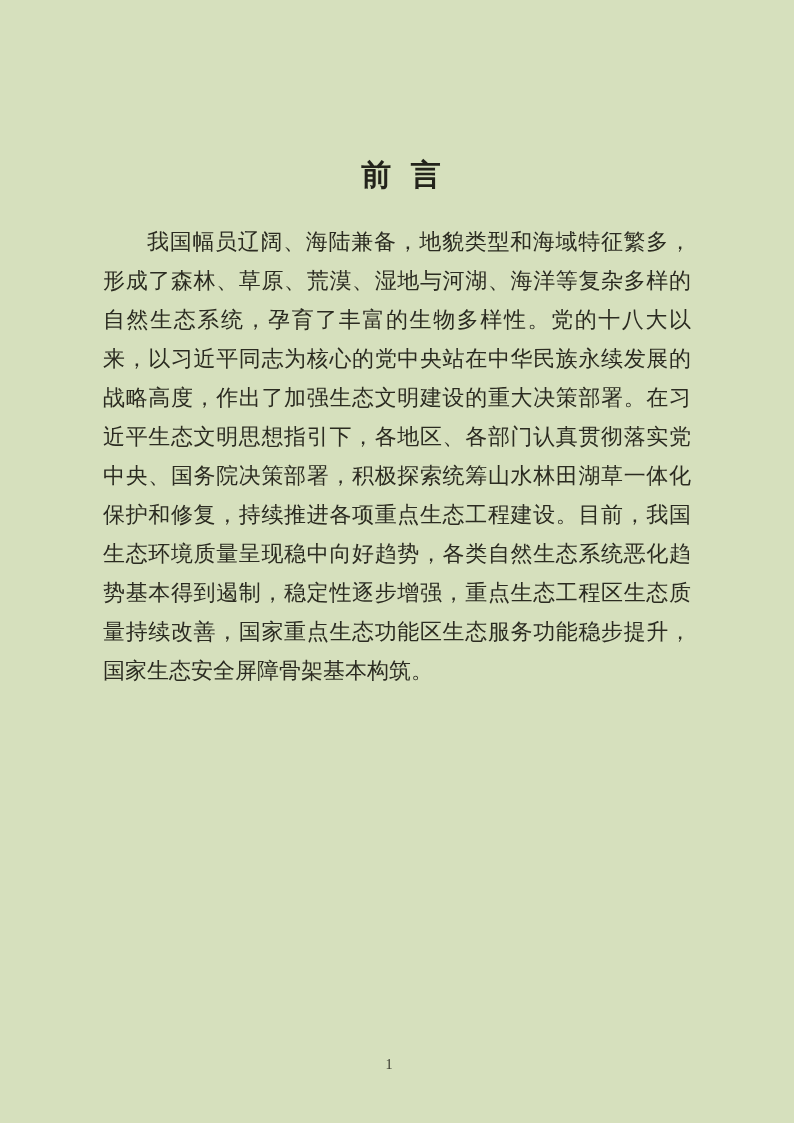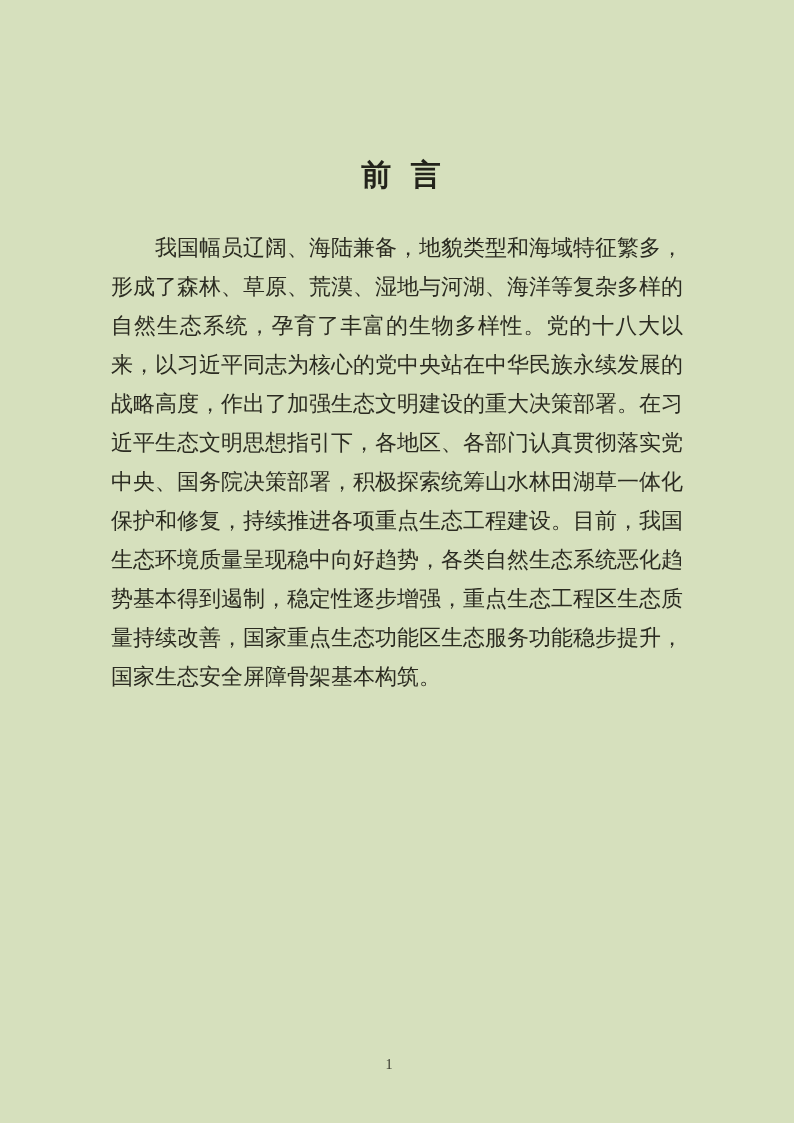--- a/index.html
+++ b/index.html
@@ -35,24 +35,23 @@
     position: absolute;
     top: 222px;
     left: 103px;
     width: 588px;
     font-size: 22px;
     line-height: 39px;
     text-align: justify;
     text-justify: inter-ideograph;
   }
   .body p {
-    margin: 8px;
+    margin: 0;
     padding: 0;
     text-indent: 2em;
-    font-family: Liberation Mono, monospace;
   }
   .pagenum {
     position: absolute;
     top: 1056px;
     left: 0;
     width: 100%;
     padding-right: 26px;
     box-sizing: border-box;
     text-align: center;
     font-size: 14px;

